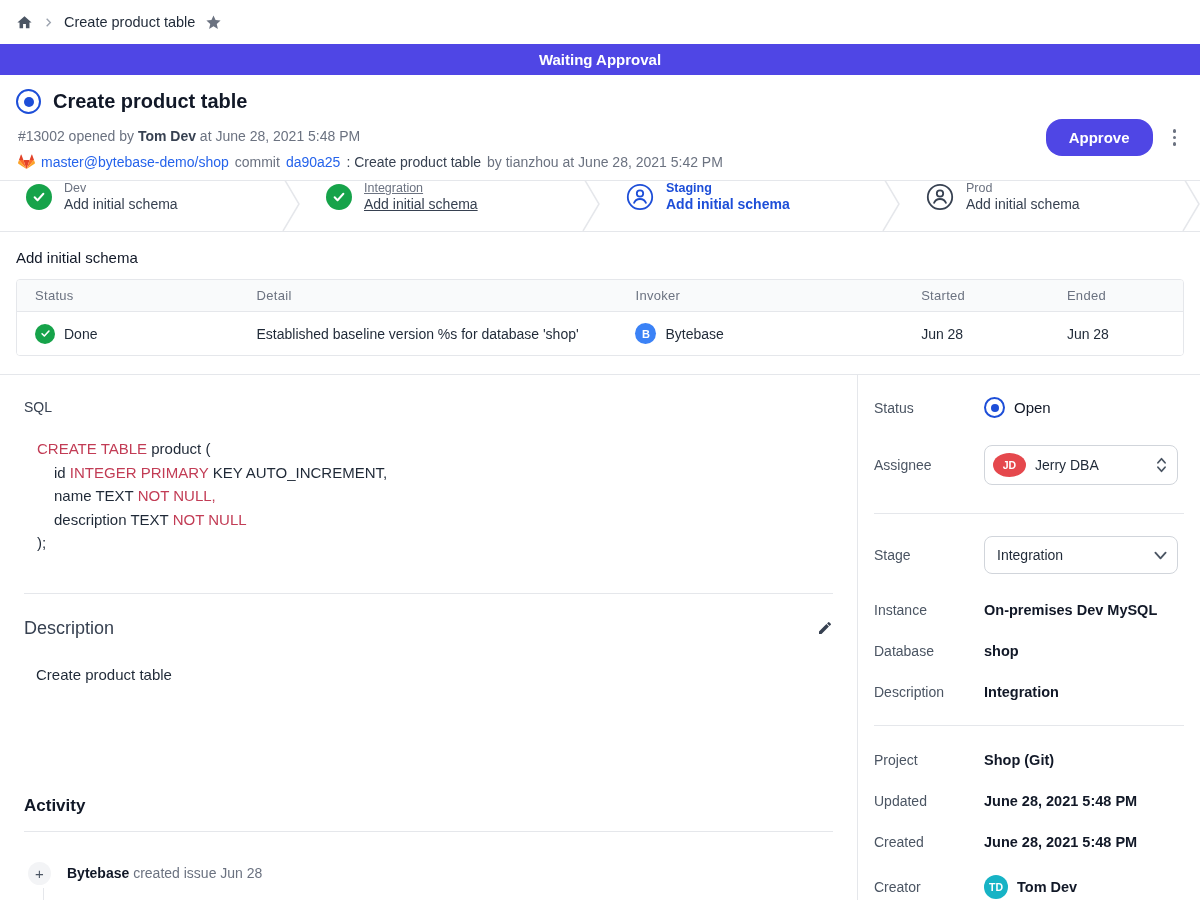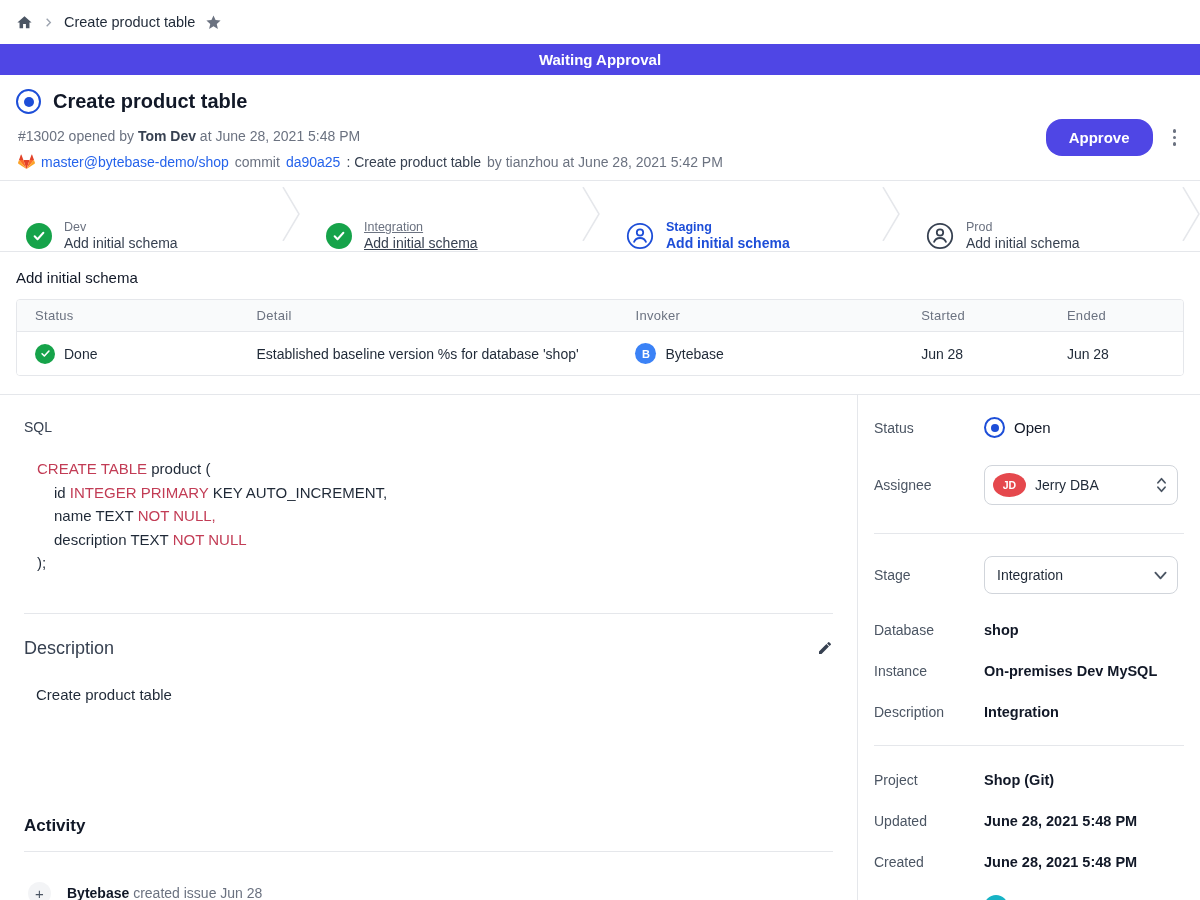--- a/index.html
+++ b/index.html
@@ -27,22 +27,22 @@
   .commit-line { font-size:14px; color:#6b7280; display:flex; align-items:center; gap:6px; margin-left:2px; }
   .link { color:#2563eb; cursor:pointer; }
   .commit-line .msg { color:#374151; }
   .header-right { display:flex; align-items:center; gap:16px; margin-top:16px; }
   .approve-btn { background:#4f46e5; color:#fff; border:none; border-radius:16px;
     font-size:15px; font-weight:600; padding:10px 23px; cursor:pointer; font-family:inherit; }
   .kebab { display:flex; flex-direction:column; gap:3px; padding:4px; cursor:pointer; }
   .kebab i { width:3.5px; height:3.5px; border-radius:50%; background:#6b7280; }
 
   
-  .pipeline { height:72px; border-top:1px solid #e5e7eb; border-bottom:1px solid #e5e7eb;
-    display:flex; align-items:flex-end; overflow:hidden; }
+  .pipeline { height:52px; border-top:1px solid #e5e7eb; border-bottom:1px solid #e5e7eb;
+    display:flex; align-items:flex-start; overflow:hidden; }
   .stage { flex:1; display:flex; align-items:center; gap:12px; padding-left:26px; cursor:pointer; }
   .stage-text { display:flex; flex-direction:column; gap:1px; }
   .stage-env { font-size:12.5px; color:#6b7280; }
   .stage-task { font-size:14px; color:#374151; }
   .stage.u .stage-env, .stage.u .stage-task { text-decoration:underline; }
   .stage.active .stage-env, .stage.active .stage-task { color:#1d4ed8; font-weight:700; }
   .sep { flex:0 0 auto; align-self:center; }
   .check-circle { width:26px; height:26px; border-radius:50%; background:#16a34a; flex:0 0 auto;
     display:flex; align-items:center; justify-content:center; }
 
@@ -322,26 +322,26 @@
       <span class="sb-label">Stage</span>
       <span class="select" style="height:38px; padding-left:12px;">
         <span class="val">Integration</span>
         <svg width="13" height="9" viewBox="0 0 14 9" fill="none" stroke="#4b5563" stroke-width="2" stroke-linecap="round" stroke-linejoin="round">
             <path d="M1.5 1.5 7 7.5l5.5-6"></path>
           </svg>
       </span>
     </div>
 
     <div class="sb-row">
+      <span class="sb-label">Instance</span>
+      <span class="sb-value">On-premises Dev MySQL</span>
+    </div>
+    <div class="sb-row">
       <span class="sb-label">Database</span>
       <span class="sb-value">shop</span>
-    </div>
-    <div class="sb-row">
-      <span class="sb-label">Instance</span>
-      <span class="sb-value">On-premises Dev MySQL</span>
     </div>
     <div class="sb-row">
       <span class="sb-label">Description</span>
       <span class="sb-value">Integration</span>
     </div>
 
     <div class="hr sb-hr2"></div>
 
     <div class="sb-row">
       <span class="sb-label">Project</span>

